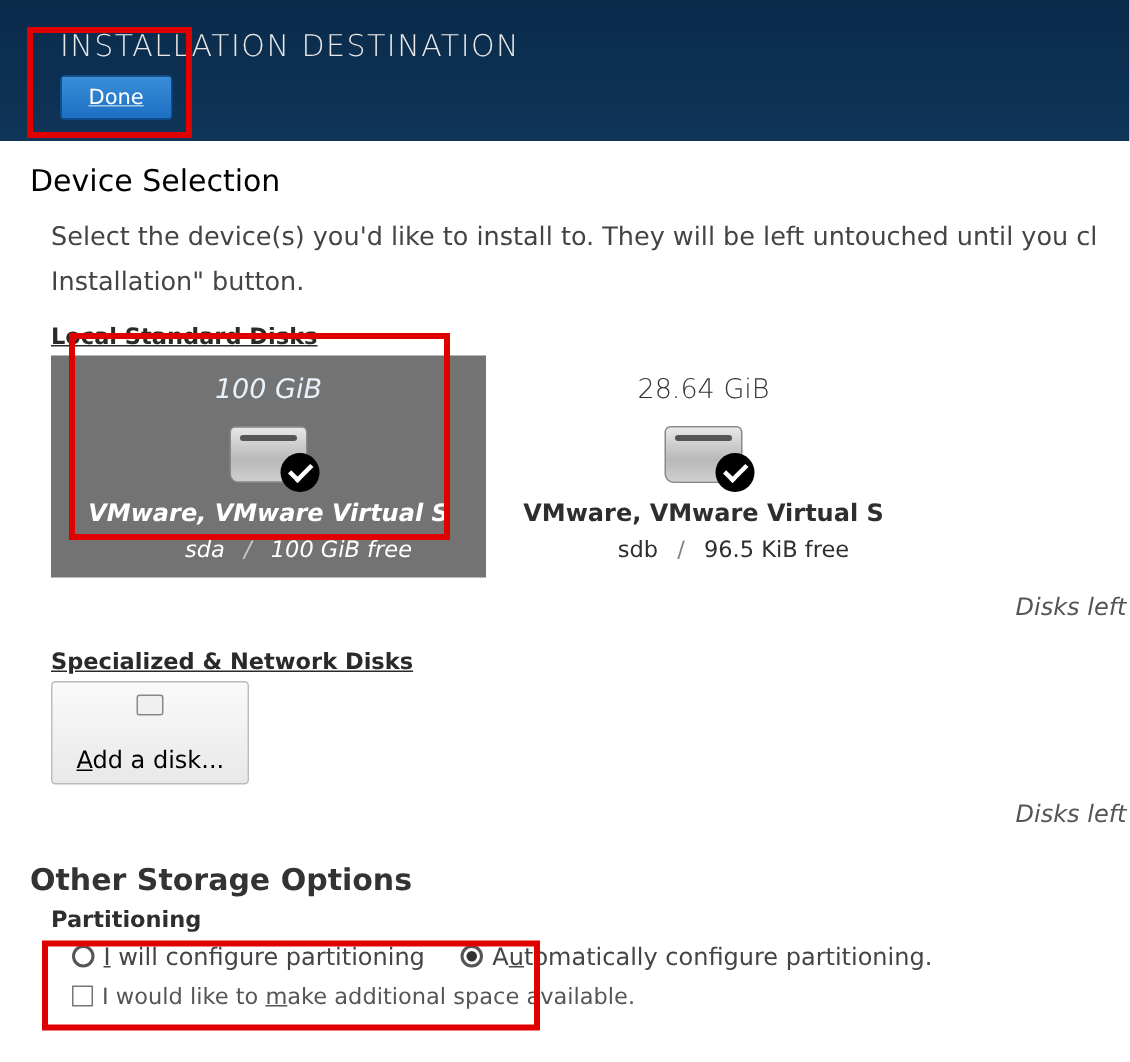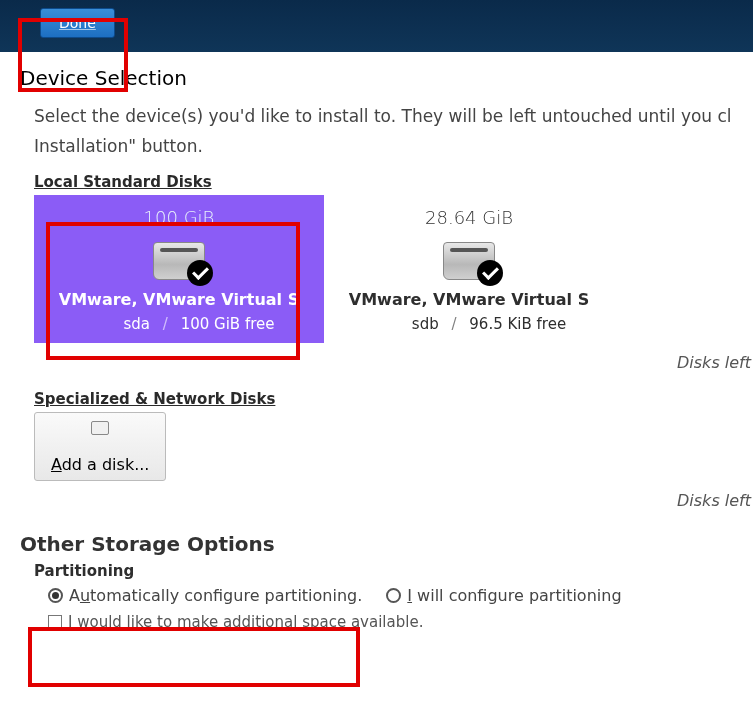--- a/index.html
+++ b/index.html
@@ -70,22 +70,23 @@
       margin-left: 14px;
       margin-top: 4px;
     }
     .disk {
       width: 290px;
       text-align: center;
       padding: 12px 0 10px 0;
       position: relative;
     }
     .disk.selected {
-      background: #8b5cf6;
+      background: #737373;
       color: #fff;
+      font-style: italic;
     }
     .disk-size {
       font-size: 18px;
       font-weight: 300;
     }
     .disk.selected .disk-size { color: #e8f2fb; }
     .disk:not(.selected) .disk-size { color: #333; }
     
     .disk-icon-wrap {
       display: flex;
@@ -230,20 +231,21 @@
     }
   </style>
 </head>
 <body>
 
 <div class="highlight-box highlight-done"></div>
 <div class="highlight-box highlight-disk"></div>
 <div class="highlight-box highlight-partition"></div>
 
 <div class="header">
+  <div class="header-title">INSTALLATION DESTINATION</div>
   <button class="done-btn"><span>Done</span></button>
 </div>
 
 <div class="content">
   <div class="section-title">Device Selection</div>
   <div class="instruction">Select the device(s) you'd like to install to.  They will be left untouched until you cl</div>
   <div class="instruction" style="padding-top:0">Installation" button.</div>
   
   <div class="subheader">Local Standard Disks</div>
   
@@ -290,26 +292,26 @@
     <span class="add-disk-label"><span class="u">A</span><span id="adddisk-rest">dd a disk...</span></span>
   </button>
   
   <div class="status-right">Disks left</div>
   
   <div class="other-title">Other Storage Options</div>
   <div class="partition-label">Partitioning</div>
   
   <div class="radio-row">
     <div class="radio-opt">
+      <span class="radio"></span>
+      <span class="radio-text"><span class="u">I</span><span id="manual-rest"> will configure partitioning</span></span>
+    </div>
+    <div class="radio-opt">
       <span class="radio checked"></span>
       <span class="radio-text">A<span class="u">u</span><span id="auto-rest">tomatically configure partitioning.</span></span>
-    </div>
-    <div class="radio-opt">
-      <span class="radio"></span>
-      <span class="radio-text"><span class="u">I</span><span id="manual-rest"> will configure partitioning</span></span>
     </div>
   </div>
   
   <div class="check-row">
     <span class="checkbox"></span>
     <span class="check-text">I would like to <span class="u">m</span><span id="addl-rest">ake additional space available.</span></span>
   </div>
 </div>
 
 </body></html>

